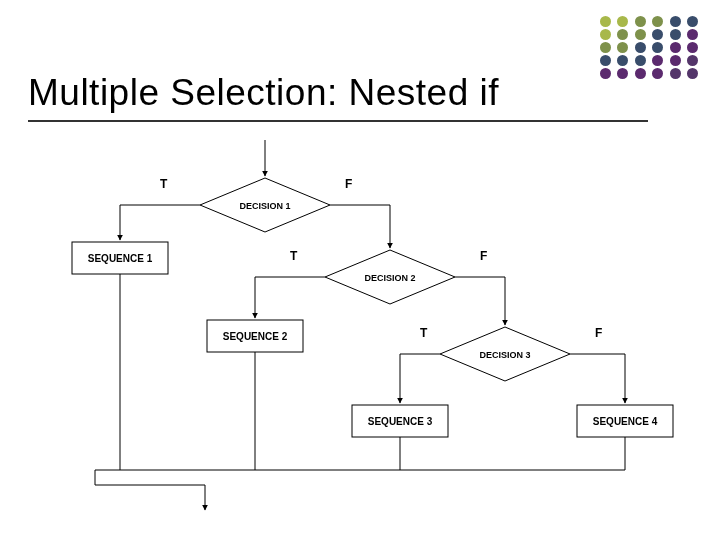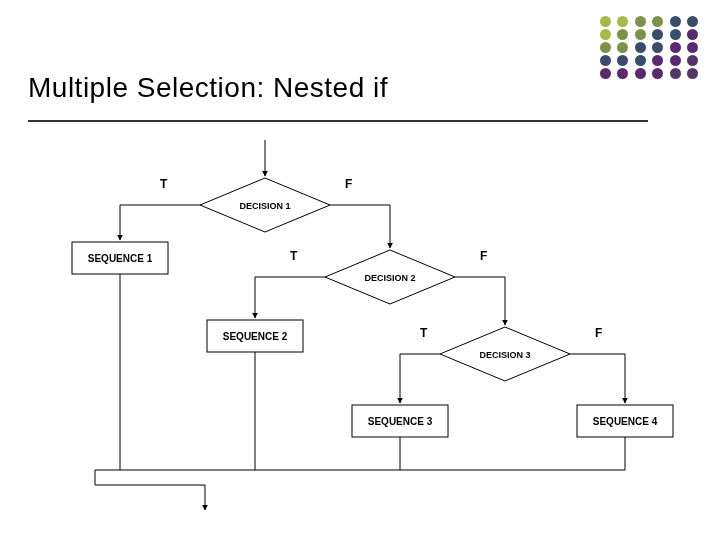--- a/index.html
+++ b/index.html
@@ -1,17 +1,17 @@
 <!DOCTYPE html>
 <html><head>
 <meta charset="utf-8">
 <style>
   html,body{margin:0;padding:0;width:720px;height:540px;background:#fff;font-family:Arial,Helvetica,sans-serif}
   .slide{position:relative;width:720px;height:540px}
-  .title{position:absolute;left:28px;top:72px;font-size:28px;color:#000;letter-spacing:0.5px}
+  .title{position:absolute;left:28px;top:72px;font-size:37px;color:#000;letter-spacing:0.5px}
   .rule{position:absolute;left:28px;top:120px;width:620px;height:0;border-top:2px solid #333}
   
   .dots{position:absolute;top:14px;right:22px}
   .dots span{display:inline-block;width:11px;height:11px;border-radius:50%;margin:1px}
   .row{display:block;line-height:0}
   .c1{background:#a8b84a}.c2{background:#7e914b}.c3{background:#394d6b}.c4{background:#5b2a6e}.c5{background:#54356a}
   
   .lbl{font:700 10px Arial;fill:#000}
   .lblsm{font:700 9px Arial;fill:#000}
   .tf{font:700 12px Arial;fill:#000}

